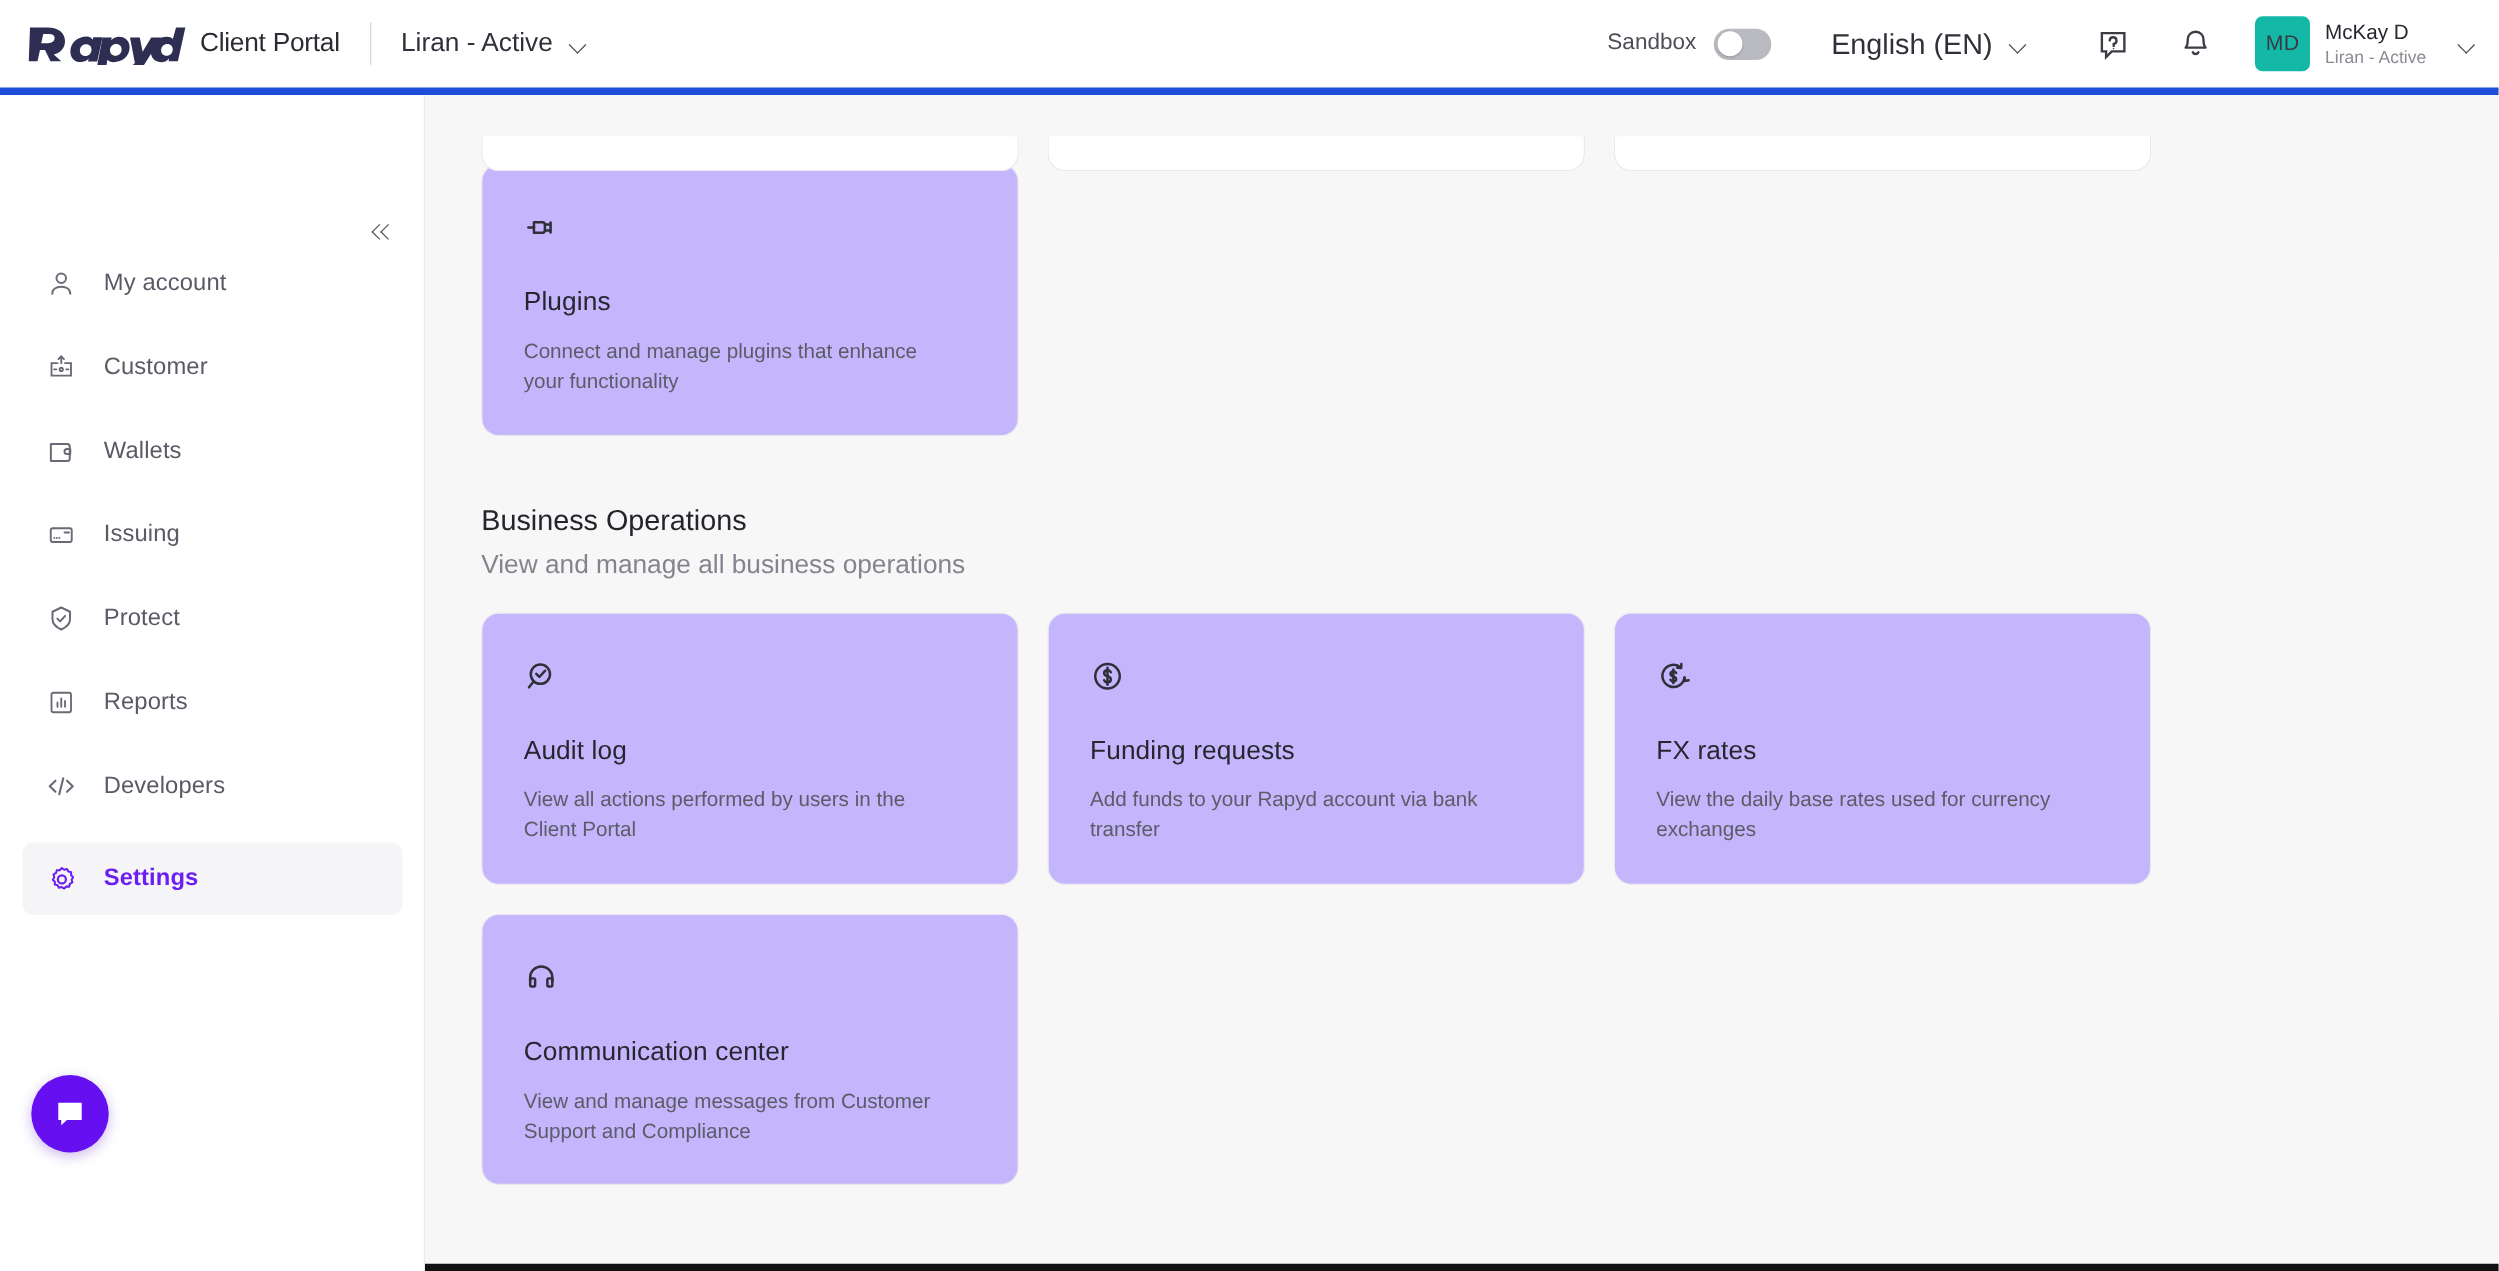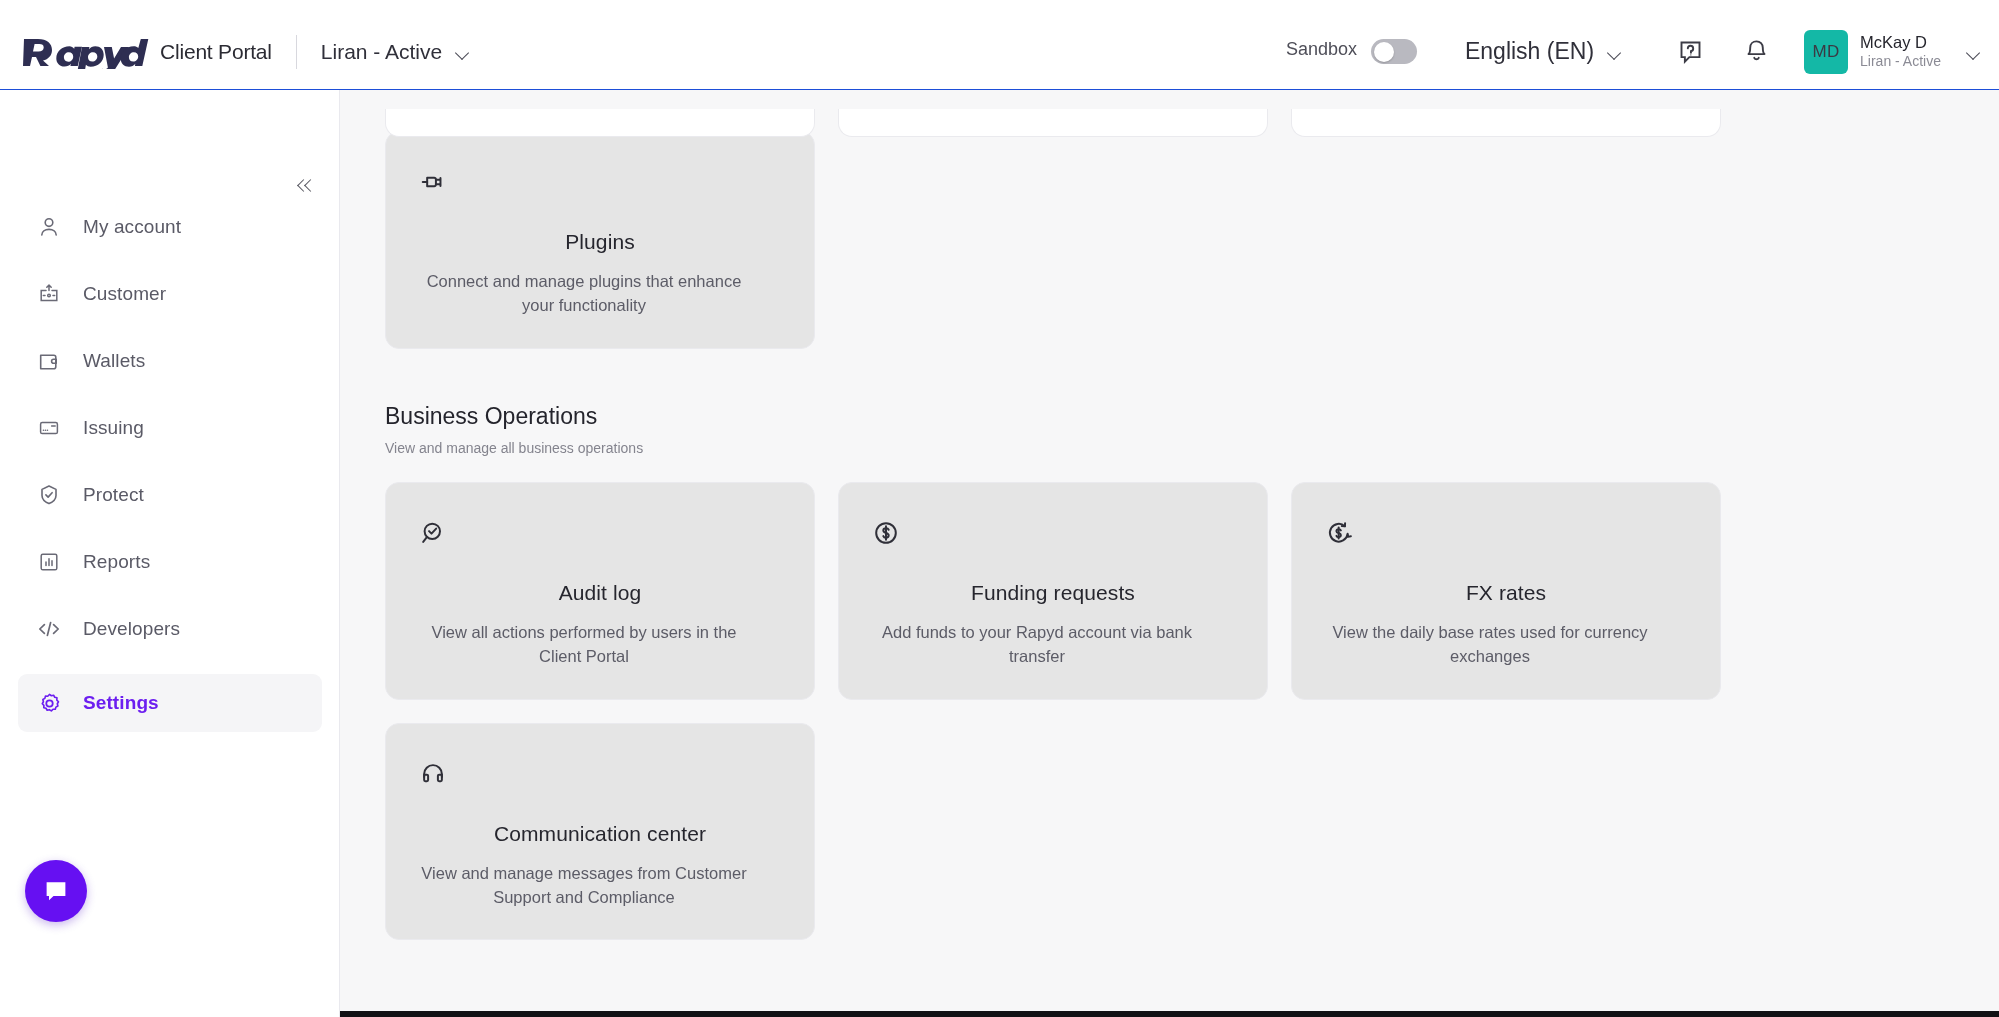--- a/index.html
+++ b/index.html
@@ -8,21 +8,21 @@
     font-family: "Liberation Sans", sans-serif;
     background: #ffffff;
     overflow: hidden;
   }
   #app { position: relative; width: 1999px; height: 1017px; background:#fff; }
 
   
   .header {
     position: absolute; top:0; left:0; width:1999px; height:76px;
     background:#ffffff; display:flex; align-items:center;
-    border-bottom:1px solid #1d4ed8; z-index:30;margin-top:14px;
+    border-bottom:6px solid #1d4ed8; z-index:30;
   }
   .logo-wrap { display:flex; align-items:center; padding-left:22px; }
   .logo-svg { display:block; }
   .brand-sub {
     font-size:21px; color:#2b2b33; margin-left:10px; letter-spacing:-0.2px;
     font-weight:400;
   }
   .hdr-divider {
     width:1px; height:34px; background:#d8d8de; margin:0 24px;
   }
@@ -103,40 +103,40 @@
     box-shadow:0 3px 10px rgba(80,20,200,.30);
   }
 
   
   .main {
     position:absolute; top:76px; left:340px; width:1659px; height:935px;
     background:#f7f7f8; overflow:hidden;
   }
   .content { position:relative; padding:0 0 0 45px; }
   .card {
-    background:#e5e5e5; border:1px solid #eaeaee; border-radius:14px;
-    width:430px; padding:36px 33px 30px 33px; cursor:pointer;text-align:center;
+    background:#c4b5fd; border:1px solid #eaeaee; border-radius:14px;
+    width:430px; padding:36px 33px 30px 33px; cursor:pointer;
   }
   .card-ic { height:34px; margin-bottom:28px; display:flex; align-items:flex-start; }
   .card-title { font-size:21px; color:#26262e; margin-bottom:15px; letter-spacing:.1px;}
   .card-desc { font-size:16.5px; line-height:1.48; color:#5c5c67; max-width:330px; }
 
   .cut-row {
     position:absolute; top:-22px; left:45px; display:flex; gap:23px;
   }
   .cut-card {
     width:430px; height:28px; background:#fff;
     border:1px solid #eaeaee; border-top:none;
     border-radius:0 0 14px 14px;
   }
 
   .row { display:flex; gap:23px; }
   .section-head { margin:54px 0 26px 0; }
   .section-title { font-size:23px; color:#24242c; margin-bottom:10px; }
-  .section-sub { font-size:14px; color:#84848e; }
+  .section-sub { font-size:21px; color:#84848e; }
 
   .bottom-strip {
     position:absolute; left:0; bottom:0; width:1999px; height:6px; background:#111114;
   }
 </style>
 </head>
 <body>
 
 <div id="app">
 

